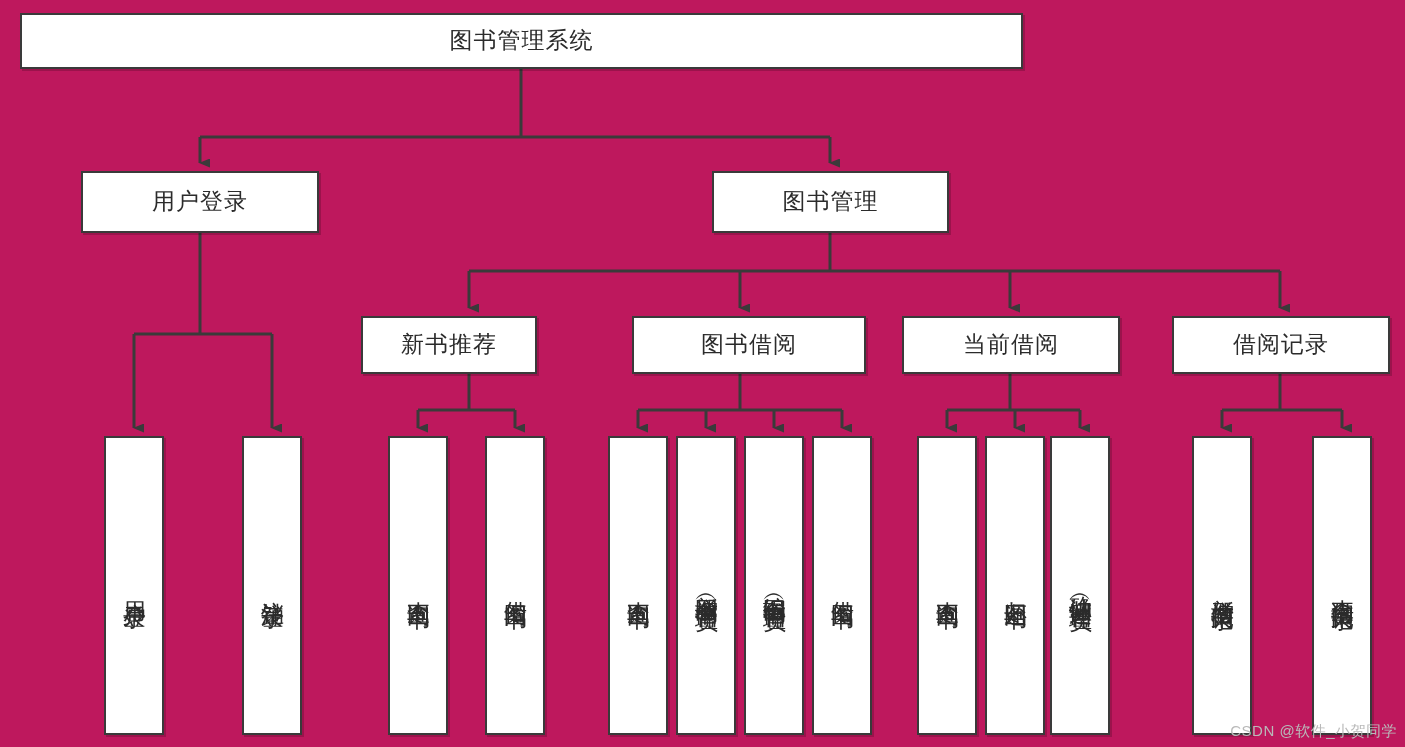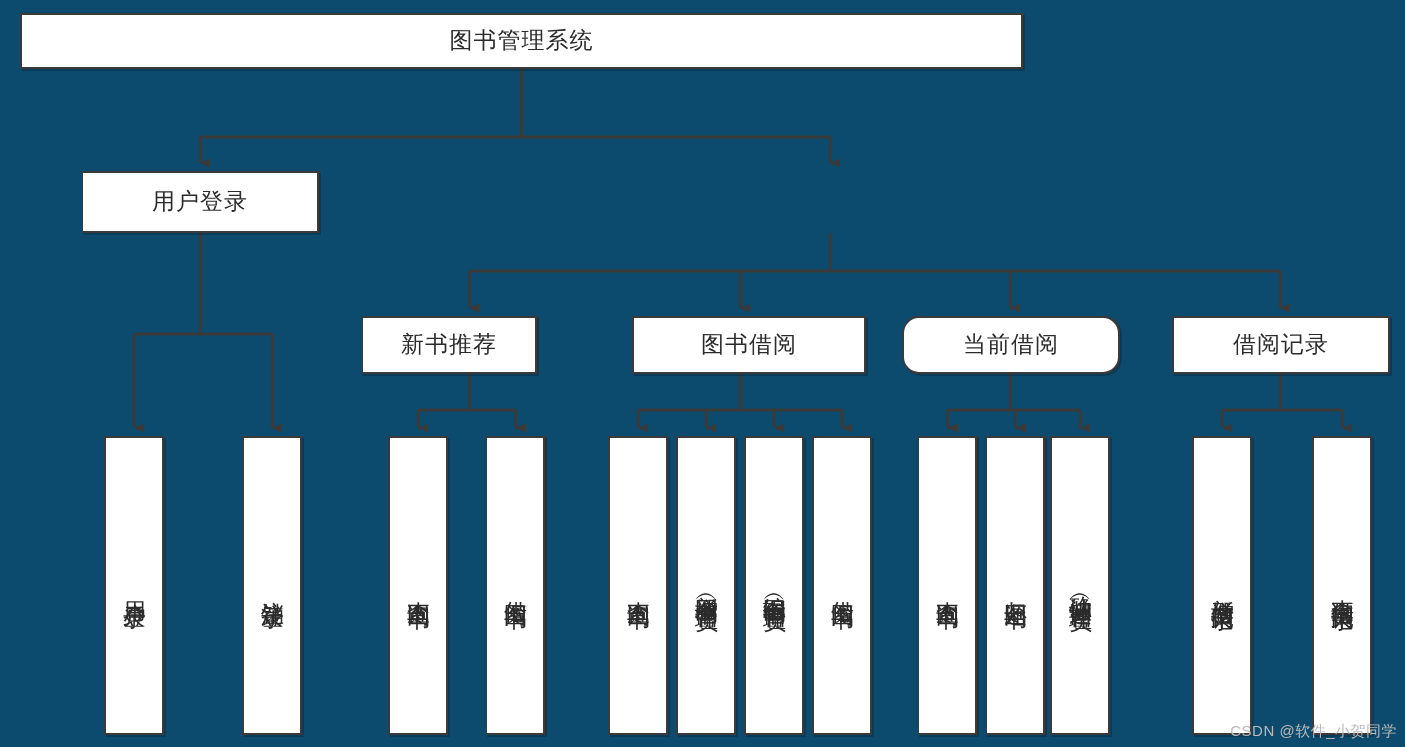--- a/index.html
+++ b/index.html
@@ -7,21 +7,21 @@
     padding: 0;
     background: #ffffff;
   }
   body {
     font-family: "Liberation Sans", "DejaVu Sans", sans-serif;
   }
   #diagram-root {
     position: relative;
     width: 1405px;
     height: 747px;
-    background: #0c4a6e;
+    background: #be185d;
     overflow: hidden;
   }
   svg#diagram-svg {
     position: absolute;
     left: 0;
     top: 0;
     width: 1405px;
     height: 747px;
   }
   .node-box {
@@ -121,28 +121,31 @@
     </g>
   </svg>
 
   <div class="node-box root horizontal" style="left:20px; top:13px; width:1003px; height:56px;">
     <span class="node-label">图书管理系统</span>
   </div>
 
   <div class="node-box horizontal" style="left:81px; top:171px; width:238px; height:62px;">
     <span class="node-label">用户登录</span>
   </div>
+  <div class="node-box horizontal" style="left:712px; top:171px; width:237px; height:62px;">
+    <span class="node-label">图书管理</span>
+  </div>
 
   <div class="node-box horizontal" style="left:361px; top:316px; width:176px; height:58px;">
     <span class="node-label">新书推荐</span>
   </div>
   <div class="node-box horizontal" style="left:632px; top:316px; width:234px; height:58px;">
     <span class="node-label">图书借阅</span>
   </div>
-  <div class="node-box horizontal" style="left:902px; top:316px; width:218px; height:58px;border-radius:17px;">
+  <div class="node-box horizontal" style="left:902px; top:316px; width:218px; height:58px;">
     <span class="node-label">当前借阅</span>
   </div>
   <div class="node-box horizontal" style="left:1172px; top:316px; width:218px; height:58px;">
     <span class="node-label">借阅记录</span>
   </div>
 
   <div class="node-box vertical" style="left:104px; top:436px; width:60px; height:299px;">
     <span class="node-label">用户登录</span>
   </div>
   <div class="node-box vertical" style="left:242px; top:436px; width:60px; height:299px;">

